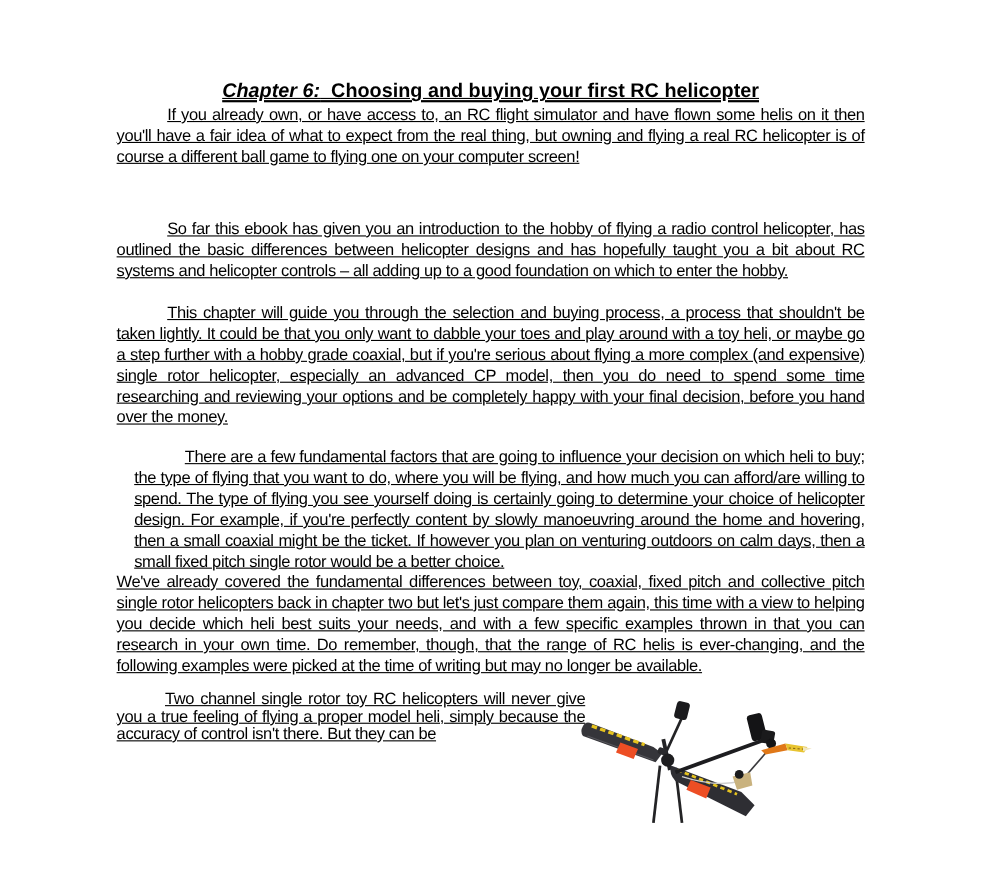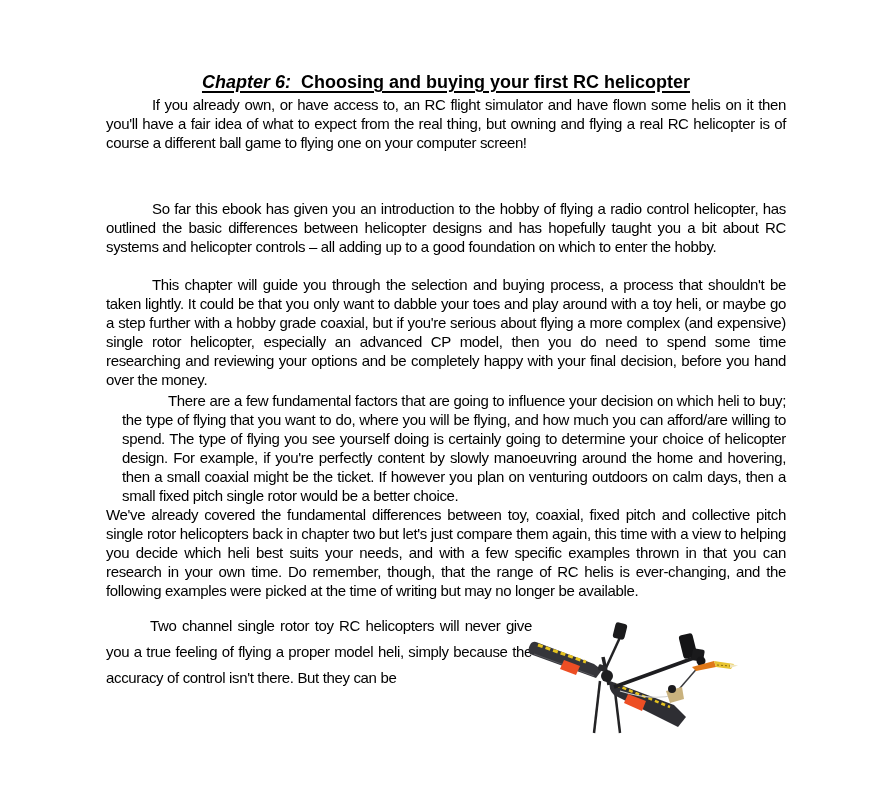--- a/index.html
+++ b/index.html
@@ -14,20 +14,21 @@
     font-family: "Liberation Sans", "DejaVu Sans", sans-serif;
     color: #000000;
   }
   .page {
     width: 894px;
     height: 790px;
     box-sizing: border-box;
     padding: 0 108px 0 106px;
     background: #ffffff;
     position: relative;
+    text-decoration: underline;
   }
   .chapter-title {
     margin: 0;
     padding-top: 70px;
     text-align: center;
     font-size: 18px;
     line-height: 25px;
     font-weight: bold;
     white-space: pre-wrap;
     text-decoration: underline;
@@ -39,40 +40,40 @@
   }
   p.body {
     margin: 0 0 19px 0;
     font-size: 15px;
     line-height: 19px;
     letter-spacing: -0.35px;
     text-align: justify;
     text-indent: 46px;
   }
   p.body.p-first { margin-top: 47px; }
-  p.body.p-3 { margin-bottom: 2px; }
+  p.body.p-3 { margin-bottom: 17px; }
   p.body.p-4 { margin-bottom: 0; margin-left: 16px; }
   p.body.p-5 { text-indent: 0; margin-bottom: 0; }
   .toy-section {
     position: relative;
     margin-top: 13px;
   }
   .section-heading {
     margin: 0 0 20px 0;
     padding-left: 50px;
     font-size: 15.5px;
     line-height: 19px;
     font-weight: bold;
     text-decoration: underline;
     text-decoration-thickness: 1.5px;
     text-underline-offset: 2px;
   }
   p.body.wrap-para {
     width: 426px;
-    line-height: 26px;
+    line-height: 16px;
     text-indent: 44px;
     margin-bottom: 0;
     margin-top: 13px;
   }
   .heli-figure {
     position: absolute;
     top: 8px;
     left: 418px;
     width: 262px;
     height: 112px;

